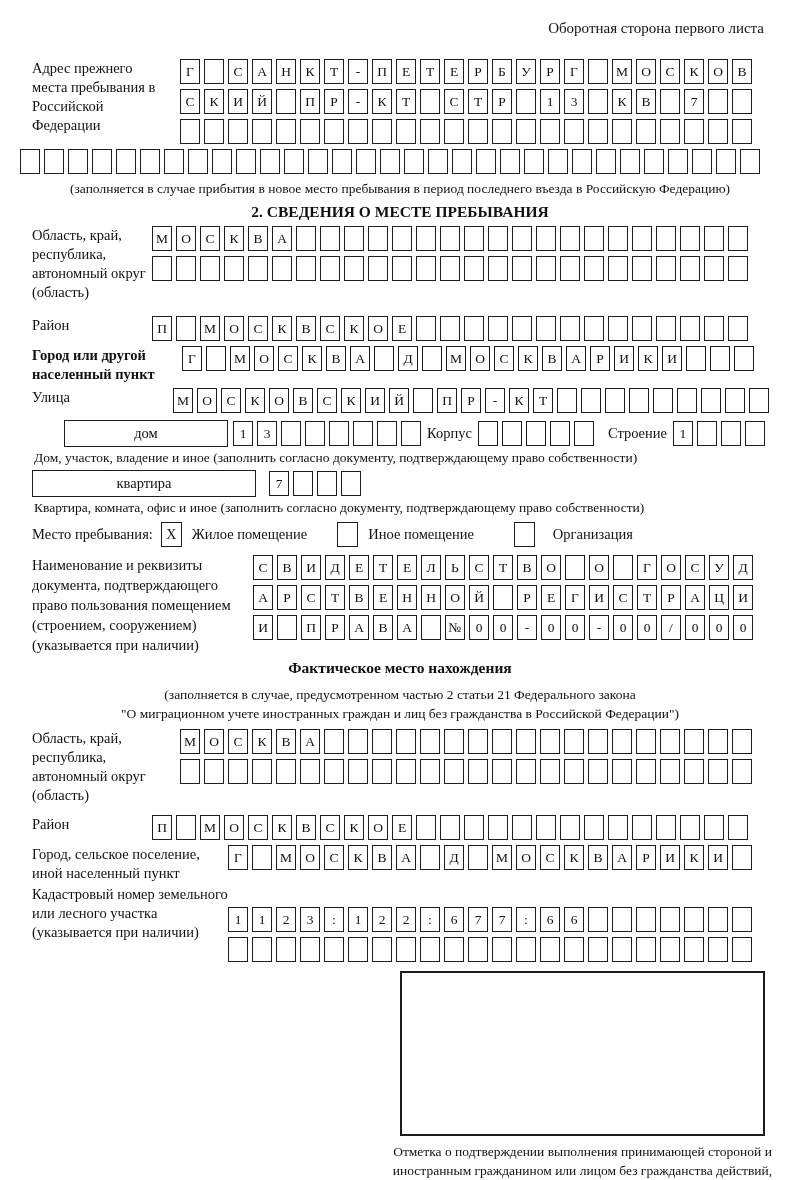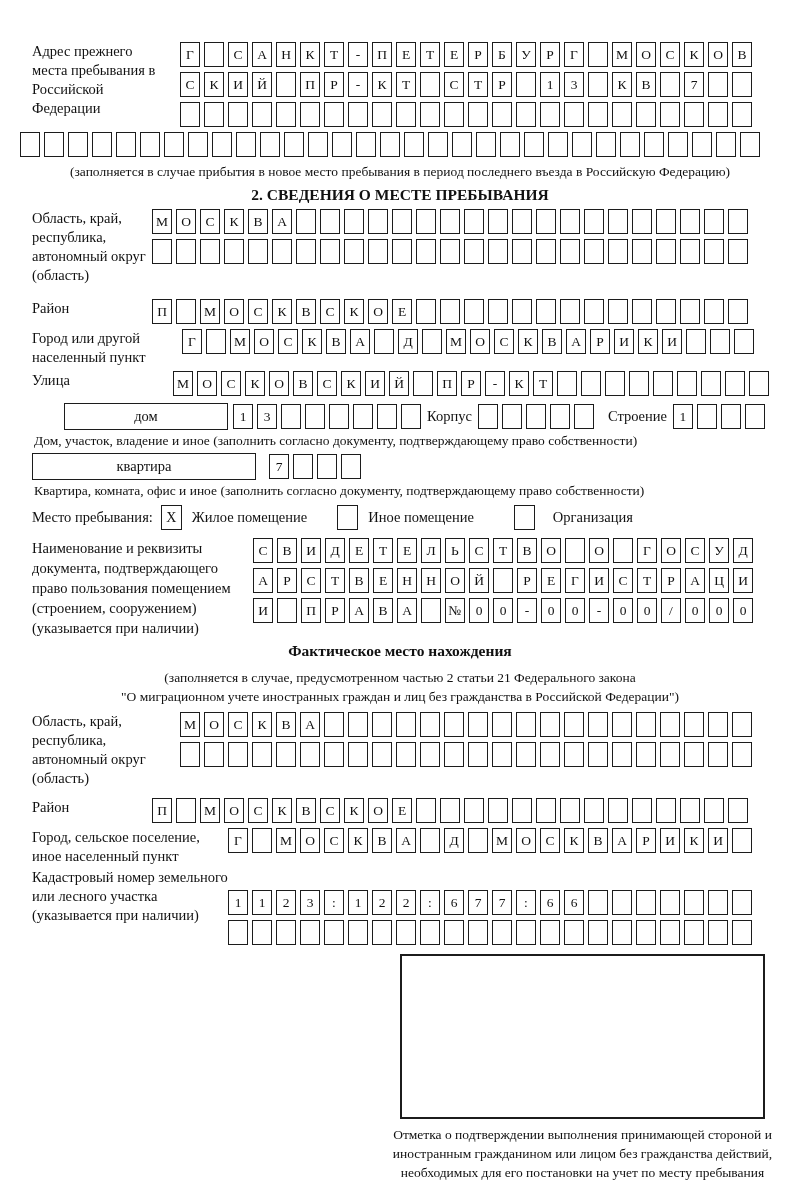--- a/index.html
+++ b/index.html
@@ -46,20 +46,21 @@
   .stamp-box { width:365px; height:165px; border:2px solid #1c1c1c; margin-left:400px; }
   .stamp-note { width:395px; margin-left:385px; text-align:center; font-size:13.5px; line-height:19px; margin-top:6px; }
 
   .centered-note { text-align:center; font-size:13.5px; line-height:19px; }
 </style>
 </head>
 <body>
 
 <div class="page">
 
+  <div class="hdr-note">Оборотная сторона первого листа</div>
 
   <div class="block" style="margin-top:22px;">
     <div class="lbl" style="width:148px; padding-right:20px;">Адрес прежнего места пребывания в Российской Федерации</div>
     <div class="rows">
       <div class="cells">
           <span class="cell">Г</span>
           <span class="cell"></span>
           <span class="cell">С</span>
           <span class="cell">А</span>
           <span class="cell">Н</span>
@@ -259,21 +260,21 @@
         <span class="cell"></span>
         <span class="cell"></span>
         <span class="cell"></span>
         <span class="cell"></span>
         <span class="cell"></span>
         <span class="cell"></span>
       </div>
   </div>
 
   <div class="block">
-    <div class="lbl" style="width:150px;">Город или другой населенный пункт</div>
+    <div class="lbl" style="width:150px;font-weight:bold;">Город или другой населенный пункт</div>
     <div class="cells">
         <span class="cell">Г</span>
         <span class="cell"></span>
         <span class="cell">М</span>
         <span class="cell">О</span>
         <span class="cell">С</span>
         <span class="cell">К</span>
         <span class="cell">В</span>
         <span class="cell">А</span>
         <span class="cell"></span>
@@ -539,21 +540,21 @@
         <span class="cell"></span>
         <span class="cell"></span>
         <span class="cell"></span>
         <span class="cell"></span>
         <span class="cell"></span>
         <span class="cell"></span>
       </div>
   </div>
 
   <div class="block">
-    <div class="lbl" style="width:196px;">Город, сельское поселение, иное населенный пункт</div>
+    <div class="lbl" style="width:196px;">Город, сельское поселение, иной населенный пункт</div>
     <div class="cells">
         <span class="cell">Г</span>
         <span class="cell"></span>
         <span class="cell">М</span>
         <span class="cell">О</span>
         <span class="cell">С</span>
         <span class="cell">К</span>
         <span class="cell">В</span>
         <span class="cell">А</span>
         <span class="cell"></span>

